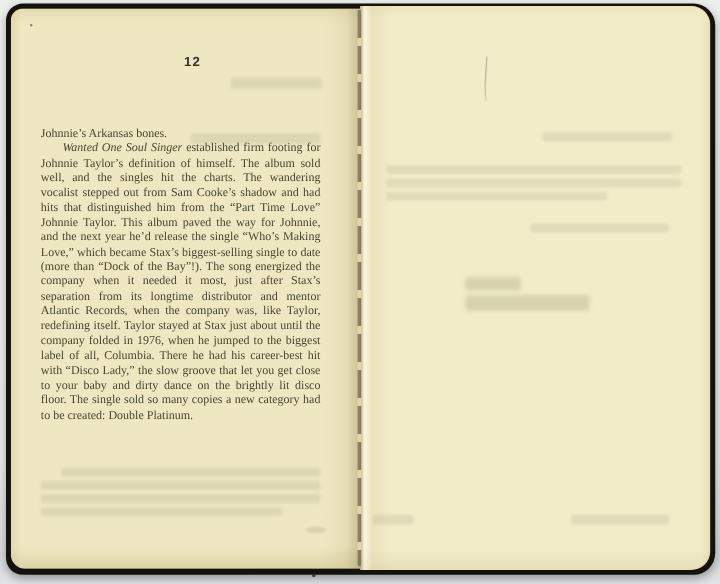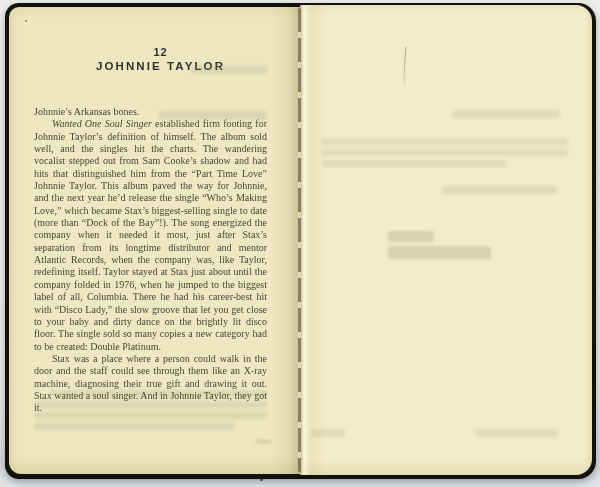--- a/index.html
+++ b/index.html
@@ -69,35 +69,33 @@
 
 <div class="scene">
 
   <div class="cover"></div>
 
   <div class="page page-left">
     <div class="speck speck-a"></div>
 
     <div class="chapter-head">
       <div class="chapter-number">12</div>
-      <div class="chapter-title">JOHNNIE TAYLOR</div>
     </div>
 
     <div class="ghost" style="left:183px; top:58px; width:76px; height:9px;"></div>
     <div class="ghost" style="left:150px; top:104px; width:108px; height:9px;"></div>
     <div class="ghost" style="left:42px; top:383px; width:216px; height:7px;"></div>
     <div class="ghost" style="left:25px; top:394px; width:233px; height:7px;"></div>
     <div class="ghost" style="left:25px; top:405px; width:233px; height:7px;"></div>
     <div class="ghost" style="left:25px; top:416px; width:201px; height:7px;"></div>
     <div class="smudge"></div>
 
     <div class="body-text">
       <p>Johnnie’s Arkansas bones.</p>
       <p class="p-indent"><span class="italic">Wanted One Soul Singer</span><span> established firm footing for Johnnie Taylor’s definition of himself. The album sold well, and the singles hit the charts. The wandering vocalist stepped out from Sam Cooke’s shadow and had hits that distinguished him from the “Part Time Love” Johnnie Taylor. This album paved the way for Johnnie, and the next year he’d release the single “Who’s Making Love,” which became Stax’s biggest-selling single to date (more than “Dock of the Bay”!). The song energized the company when it needed it most, just after Stax’s separation from its longtime distributor and mentor Atlantic Records, when the company was, like Taylor, redefining itself. Taylor stayed at Stax just about until the company folded in 1976, when he jumped to the biggest label of all, Columbia. There he had his career-best hit with “Disco Lady,” the slow groove that let you get close to your baby and dirty dance on the brightly lit disco floor. The single sold so many copies a new category had to be created: Double Platinum.</span></p>
-      <p class="p-indent">Stax was a place where a person could walk in the door and the staff could see through them like an X-ray machine, diagnosing their true gift and drawing it out. Stax wanted a soul singer. And in Johnnie Taylor, they got it.</p>
     </div>
   </div>
 
   <div class="page page-right">
     <div class="pencil-mark"></div>
 
     <div class="ghost" style="left:152px; top:105px; width:108px; height:8px;"></div>
     <div class="ghost" style="left:22px; top:133px; width:246px; height:7px;"></div>
     <div class="ghost" style="left:22px; top:144px; width:246px; height:7px;"></div>
     <div class="ghost" style="left:22px; top:155px; width:184px; height:7px;"></div>

